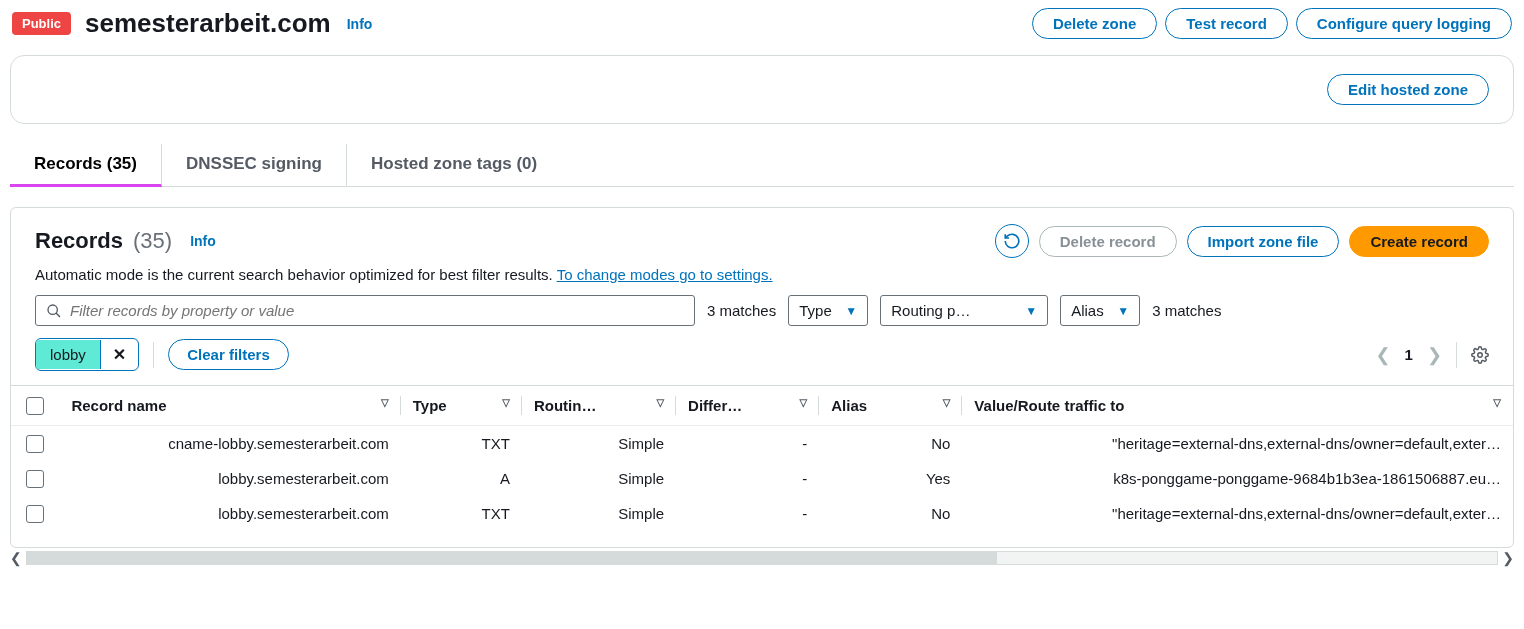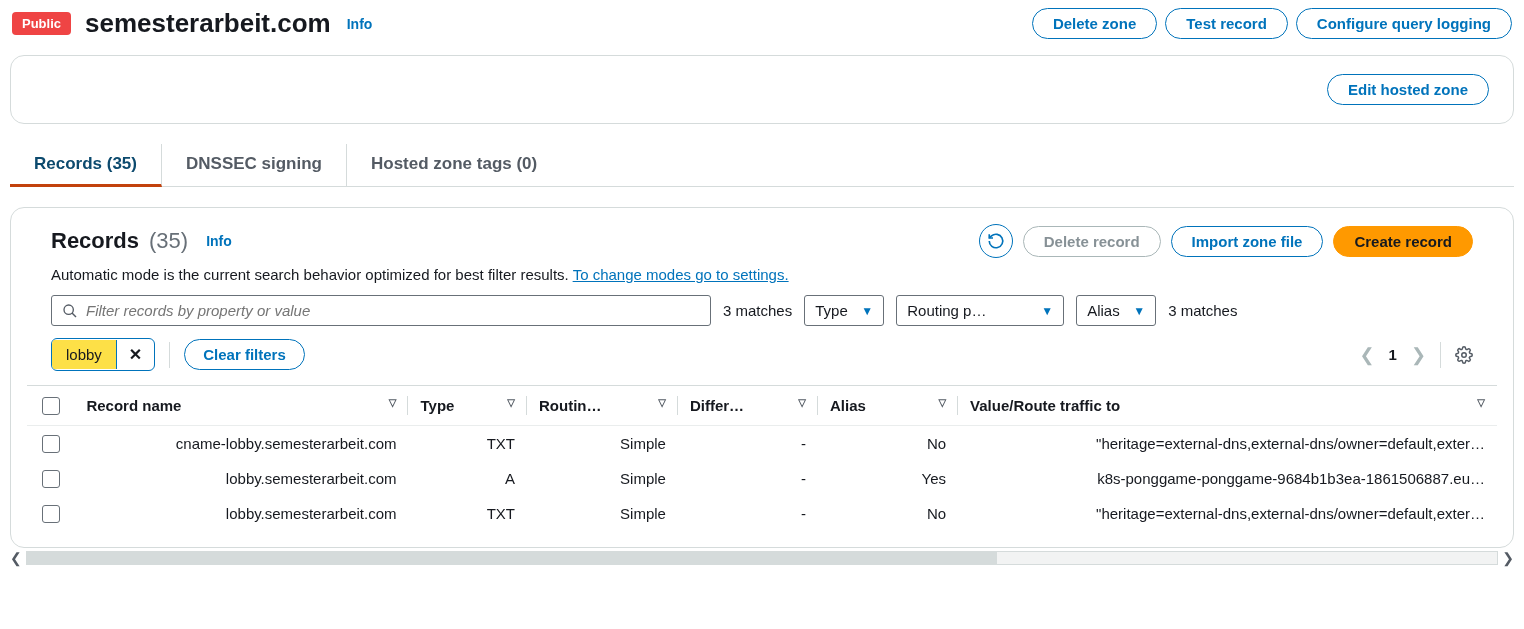--- a/index.html
+++ b/index.html
@@ -14,41 +14,41 @@
 .btn-outline-blue { border: 1.5px solid #0073bb; color: #0073bb; }
 .btn-primary { border: 1.5px solid #ff9900; background: #ff9900; color: #16191f; }
 .btn-disabled { border: 1.5px solid #aab7b8; color: #879196; cursor: default; }
 
 .panel { border: 1px solid #d5dbdb; border-radius: 14px; margin: 0 10px 20px 10px; padding: 18px 24px; display: flex; align-items: center; }
 .panel-title { font-size: 20px; font-weight: 700; display: flex; align-items: center; gap: 14px; }
 .caret-right::before { content: "▶"; font-size: 14px; }
 
 .tabs { display: flex; border-bottom: 1px solid #d5dbdb; margin: 0 10px 20px 10px; }
 .tab { padding: 10px 24px; font-size: 17px; font-weight: 700; color: #545b64; cursor: pointer; border-right: 1px solid #d5dbdb; }
-.tab.active { color: #0c4a6e; border-bottom: 3px solid #c2410c; margin-bottom: -1px; }
-
-.records-panel { border: 1px solid #d5dbdb; border-radius: 14px; margin: 0 10px; padding: 16px 16px; }
+.tab.active { color: #000000; border-bottom: 3px solid #d946ef; margin-bottom: -1px; }
+
+.records-panel { border: 1px solid #d5dbdb; border-radius: 6px; margin: 0 10px; padding: 16px 0; }
 .records-header { display: flex; align-items: center; padding: 0 24px 8px 24px; gap: 10px; }
 .records-title { font-size: 22px; font-weight: 700; }
 .records-count { font-size: 22px; color: #687078; font-weight: 400; }
 .refresh-btn { width: 34px; height: 34px; border: 1.5px solid #0073bb; border-radius: 50%; display: flex; align-items: center; justify-content: center; color: #0073bb; cursor: pointer; }
 .subtext { padding: 0 24px 12px 24px; font-size: 15px; color: #16191f; }
 .link { color: #0073bb; cursor: pointer; text-decoration: underline; }
 
 .filter-row { display: flex; align-items: center; padding: 0 24px 12px 24px; gap: 12px; flex-wrap: wrap; }
 .search-box { display: flex; align-items: center; border: 1px solid #687078; border-radius: 3px; padding: 6px 10px; width: 660px; }
 .search-box input { border: none; outline: none; flex: 1; font-size: 15px; font-style: italic; color: #687078; margin-left: 8px; }
 .matches { font-size: 15px; }
 .dropdown { border: 1px solid #687078; border-radius: 3px; padding: 6px 10px; display: flex; align-items: center; gap: 8px; font-size: 15px; cursor: pointer; min-width: 80px; }
 .dropdown .dd-label { flex: 1; overflow: hidden; text-overflow: ellipsis; white-space: nowrap; }
 .dd-caret { color: #0073bb; font-size: 12px; }
 
 .token-row { display: flex; align-items: center; padding: 0 24px 14px 24px; gap: 14px; }
 .token { display: flex; align-items: center; border: 1.5px solid #0073bb; border-radius: 6px; overflow: hidden; }
-.token-text { background: #fde047; padding: 6px 14px; font-size: 15px; border-right: 1px solid #0073bb; }
+.token-text { background: #5eead4; padding: 6px 14px; font-size: 15px; border-right: 1px solid #0073bb; }
 .token-x { padding: 6px 12px; cursor: pointer; font-size: 16px; font-weight: 700; }
 .vdiv { width: 1px; height: 26px; background: #d5dbdb; }
 .clear-filters { border: 1.5px solid #0073bb; color: #0073bb; border-radius: 20px; padding: 6px 18px; font-size: 15px; font-weight: 700; cursor: pointer; background: #fff; }
 .pager { margin-left: auto; display: flex; align-items: center; gap: 14px; }
 .pager-arrow { color: #aab7b8; font-size: 18px; cursor: pointer; }
 .pager-num { font-weight: 700; font-size: 15px; }
 .gear { cursor: pointer; }
 
 .table-wrap { overflow-x: auto; }
 table { width: 100%; border-collapse: collapse; }

